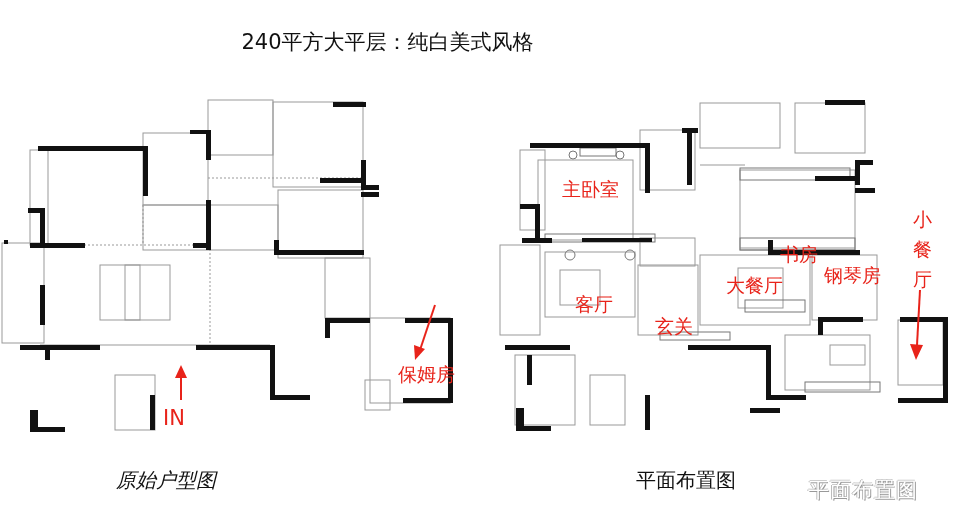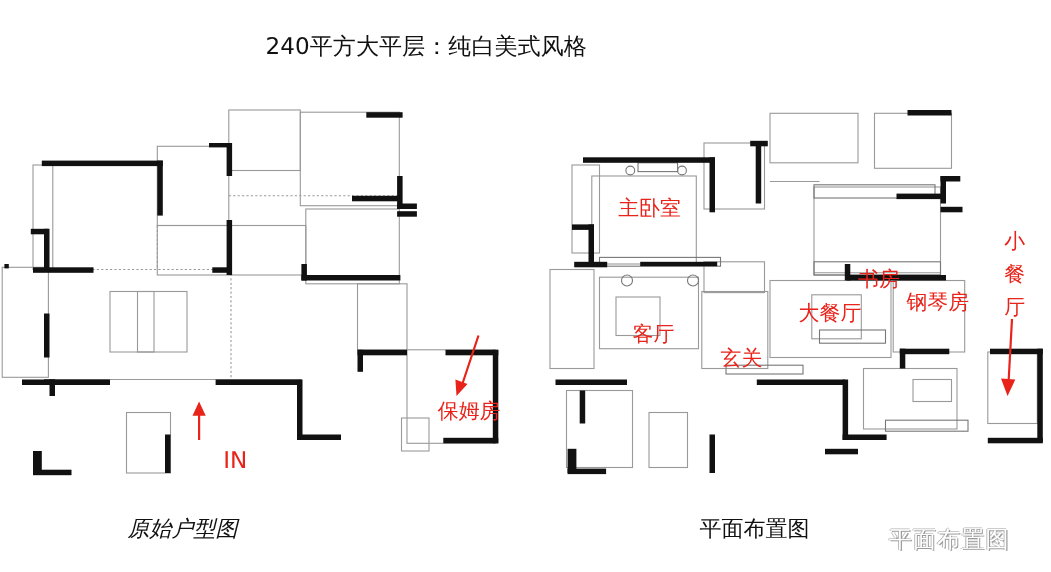--- a/index.html
+++ b/index.html
@@ -150,21 +150,21 @@
     <rect x="943" y="317" width="5" height="85"></rect>
     <rect x="898" y="398" width="50" height="5"></rect>
     <rect x="750" y="408" width="30" height="5"></rect>
   </g>
   <g fill="#e8231a" stroke="#e8231a">
     <line x1="920" y1="290" x2="917" y2="345" stroke-width="2"></line>
     <polygon points="916,360 910,344 923,345" stroke="none"></polygon>
   </g>
 </svg>
 
-<div class="lbl" style="left:163px;top:408px;font-size:21px;margin-left:40px;">IN</div>
+<div class="lbl" style="left:163px;top:408px;font-size:21px;">IN</div>
 <div class="lbl" style="left:398px;top:365px;">保姆房</div>
 
 <div class="lbl" style="left:562px;top:180px;">主卧室</div>
 <div class="lbl" style="left:780px;top:218px;margin-top:27px;">书房</div>
 <div class="lbl" style="left:575px;top:284px;margin-top:11px;">客厅</div>
 <div class="lbl" style="left:726px;top:276px;">大餐厅</div>
 <div class="lbl" style="left:824px;top:266px;">钢琴房</div>
 <div class="lbl" style="left:655px;top:317px;">玄关</div>
 <div class="lbl" style="left:913px;top:210px;">小</div>
 <div class="lbl" style="left:913px;top:240px;">餐</div>

